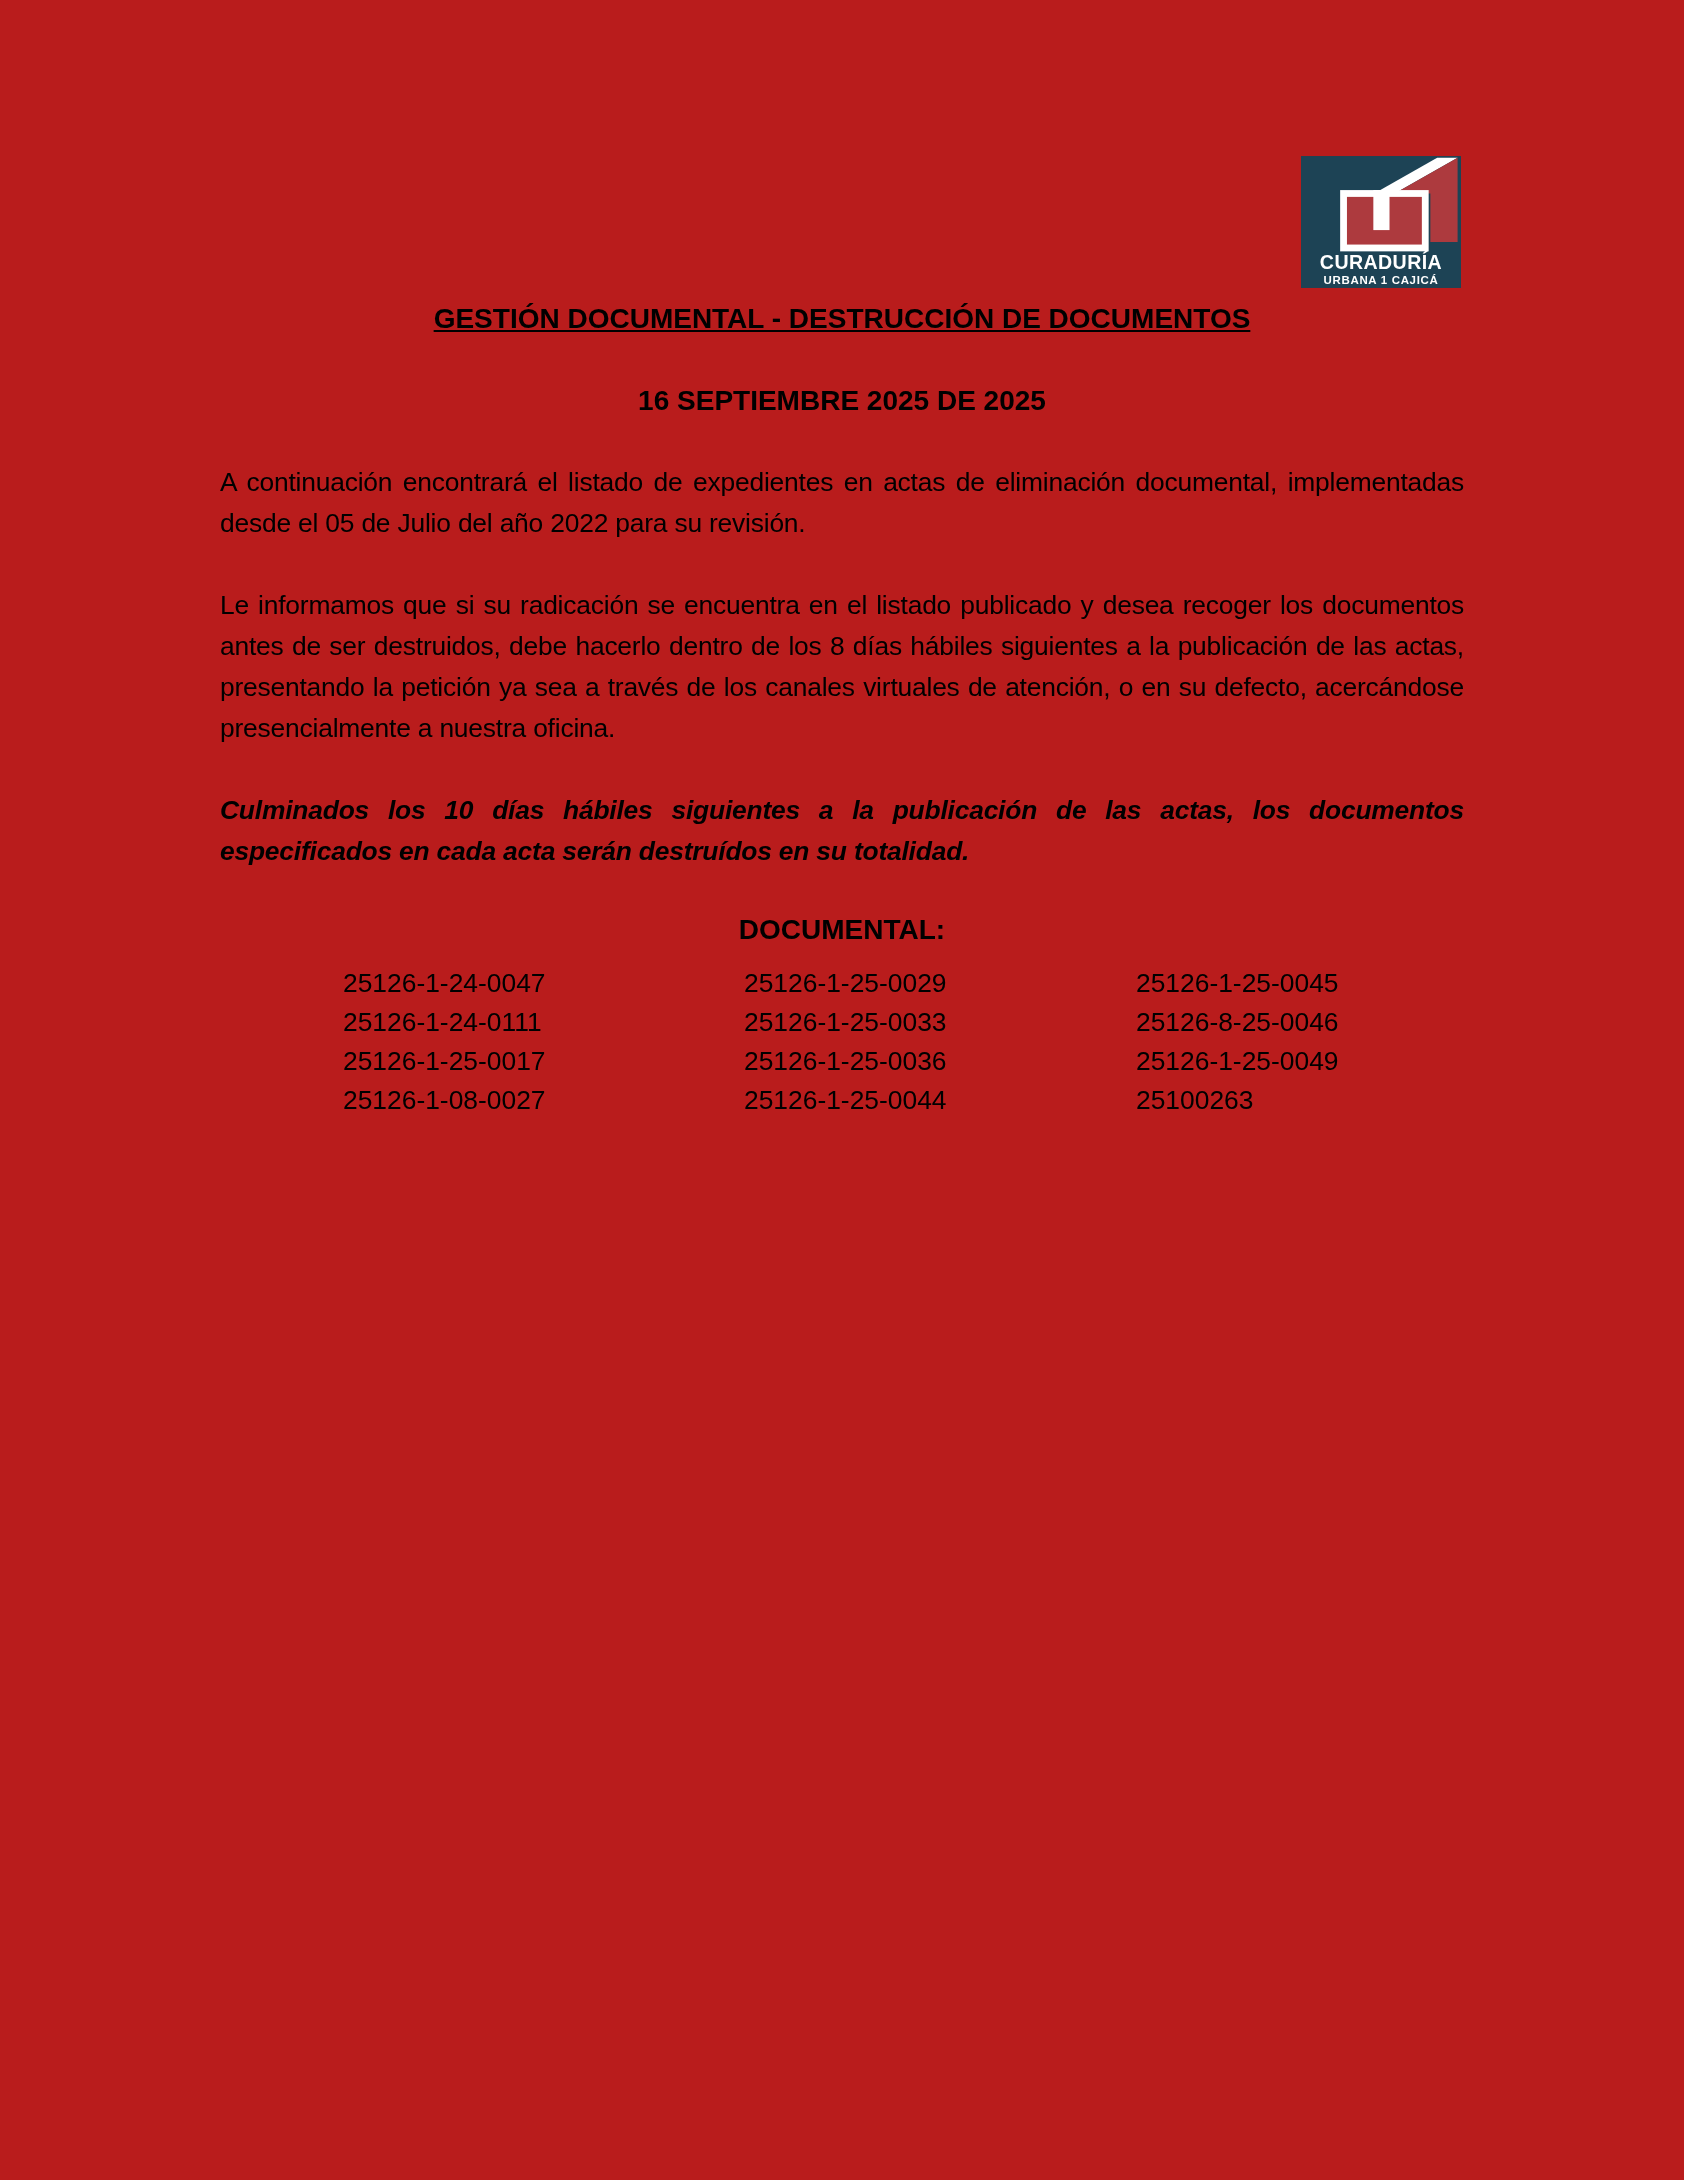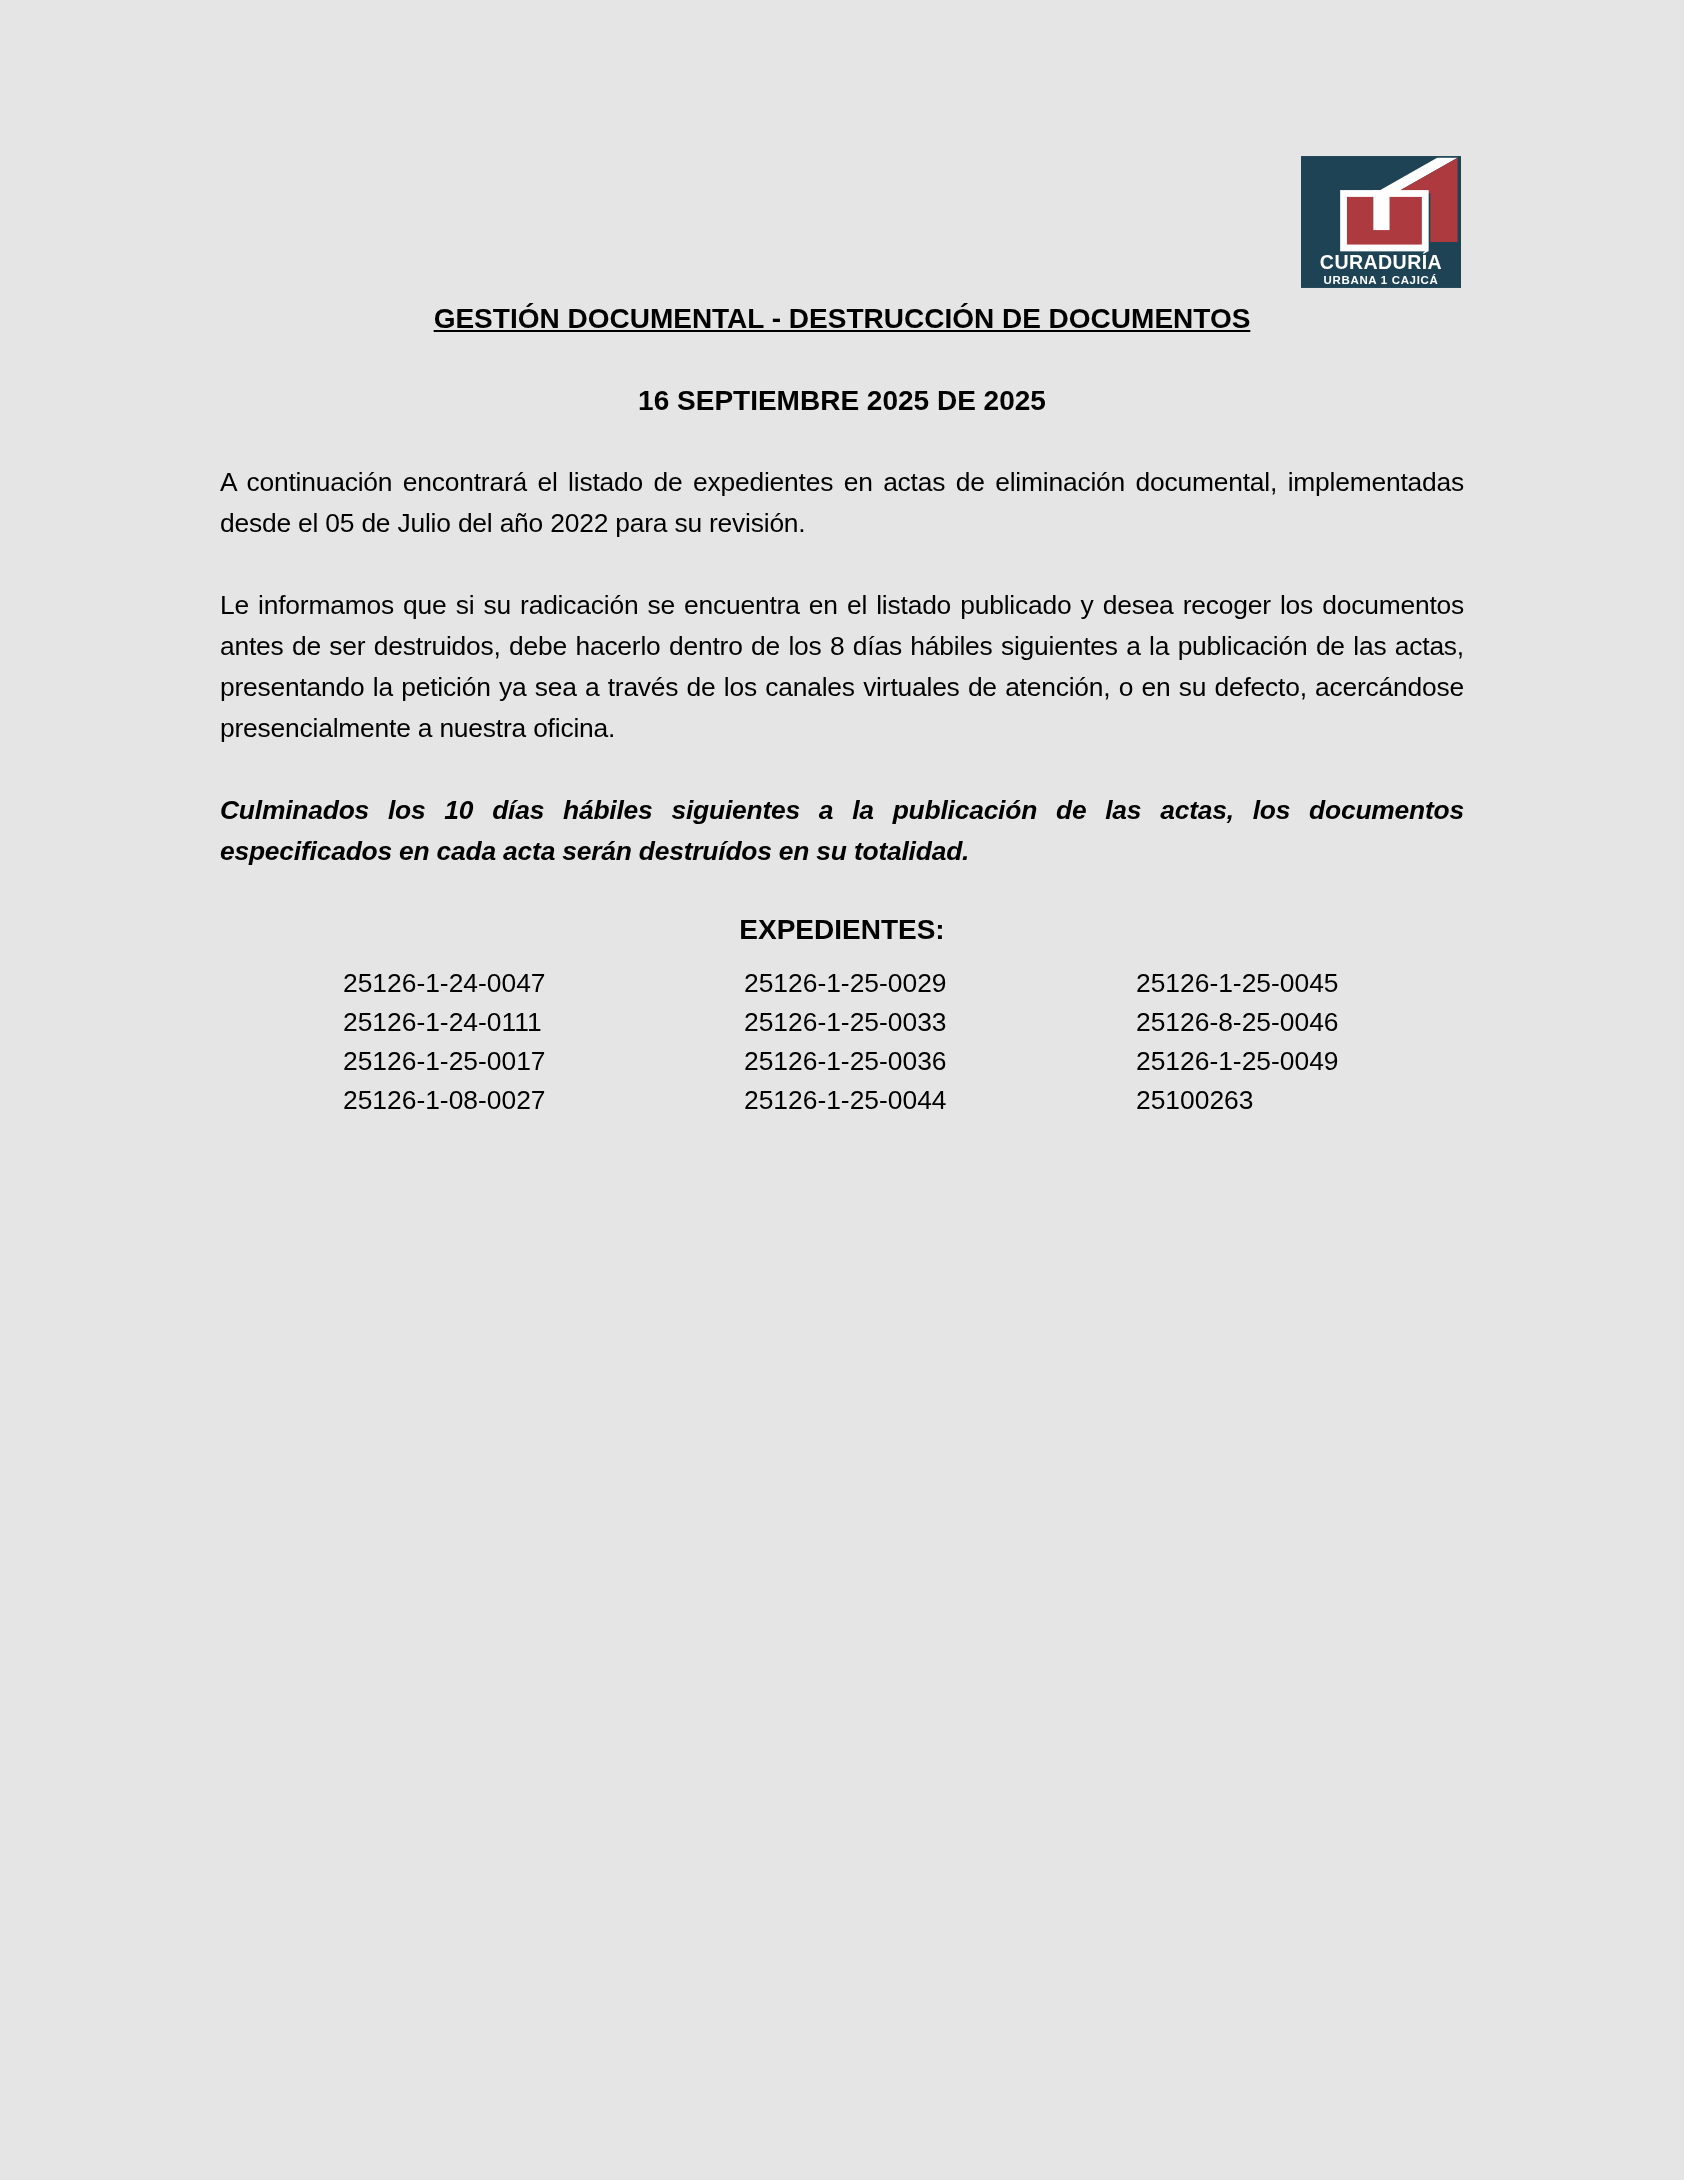--- a/index.html
+++ b/index.html
@@ -1,20 +1,20 @@
 <!DOCTYPE html>
 <html style="font-size:13.6px"><head>
 <meta charset="utf-8">
 <style>
   html, body { margin:0; padding:0; background:#ffffff; }
   .page {
     position:relative;
     width:1685px;
     height:2181px;
-    background:#e5e5e5;
+    background:#b91c1c;
     color:#000000;
     font-family:"Liberation Sans", sans-serif;
     overflow:hidden;
   }
   .content {
     position:absolute;
     left:220px;
     top:0;
     width:1244px;
   }
@@ -105,21 +105,21 @@
 
     <div class="doc-date">16 SEPTIEMBRE 2025 DE 2025</div>
 
     <p class="body">A continuación encontrará el listado de expedientes en actas de eliminación documental, implementadas desde el 05 de Julio del año 2022 para su revisión.</p>
 
     <p class="body">Le informamos que si su radicación se encuentra en el listado publicado y desea recoger los documentos antes de ser destruidos, debe hacerlo dentro de los 8 días hábiles siguientes a la publicación de las actas, presentando la petición ya sea a través de los canales virtuales de atención, o en su defecto, acercándose presencialmente a nuestra oficina.</p>
 
     <p class="body emph">Culminados los 10 días hábiles siguientes a la publicación de las actas, los documentos especificados en cada acta serán destruídos en su totalidad.</p>
 
 
-    <div class="exp-heading">EXPEDIENTES:</div>
+    <div class="exp-heading">DOCUMENTAL:</div>
 
     <div class="exp-grid">
         <div class="exp-cell">25126-1-24-0047</div>
         <div class="exp-cell">25126-1-25-0029</div>
         <div class="exp-cell">25126-1-25-0045</div>
         <div class="exp-cell">25126-1-24-0111</div>
         <div class="exp-cell">25126-1-25-0033</div>
         <div class="exp-cell">25126-8-25-0046</div>
         <div class="exp-cell">25126-1-25-0017</div>
         <div class="exp-cell">25126-1-25-0036</div>

